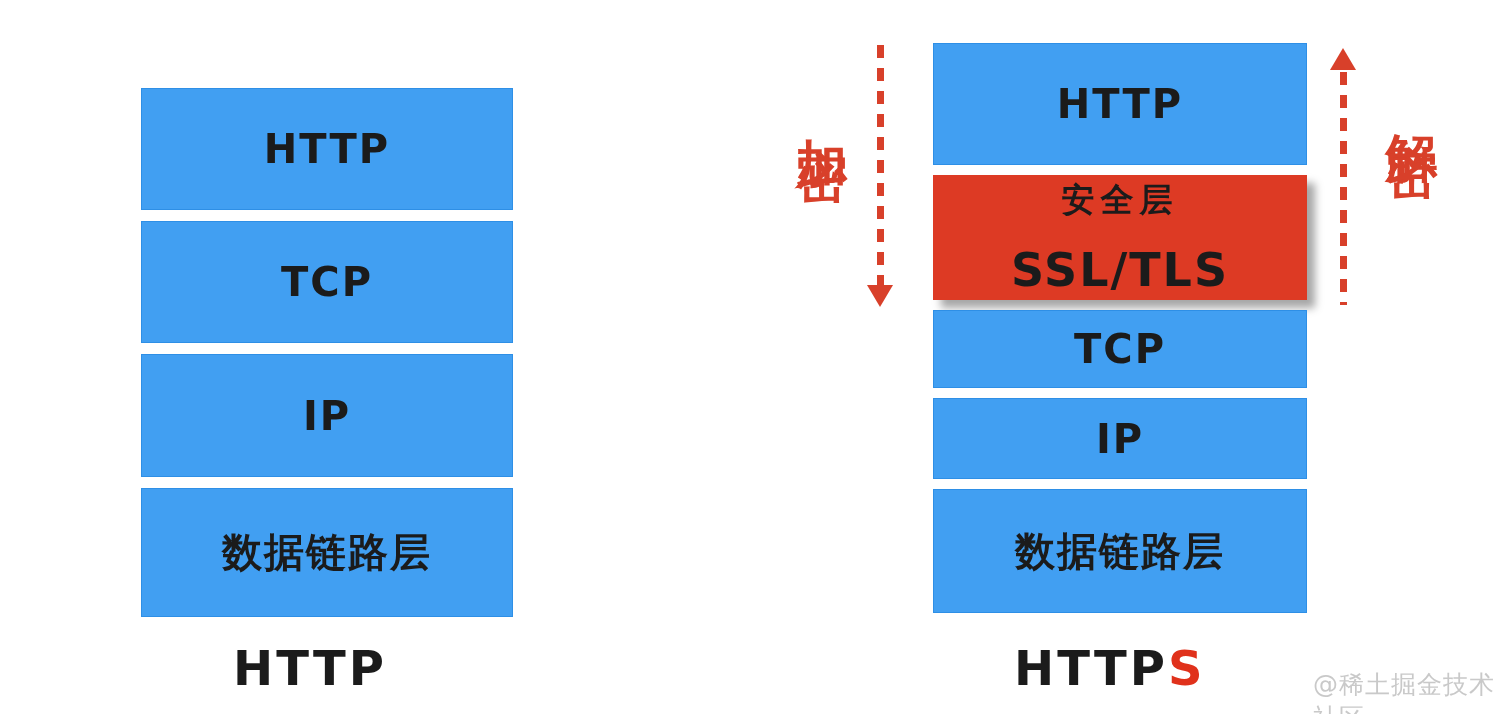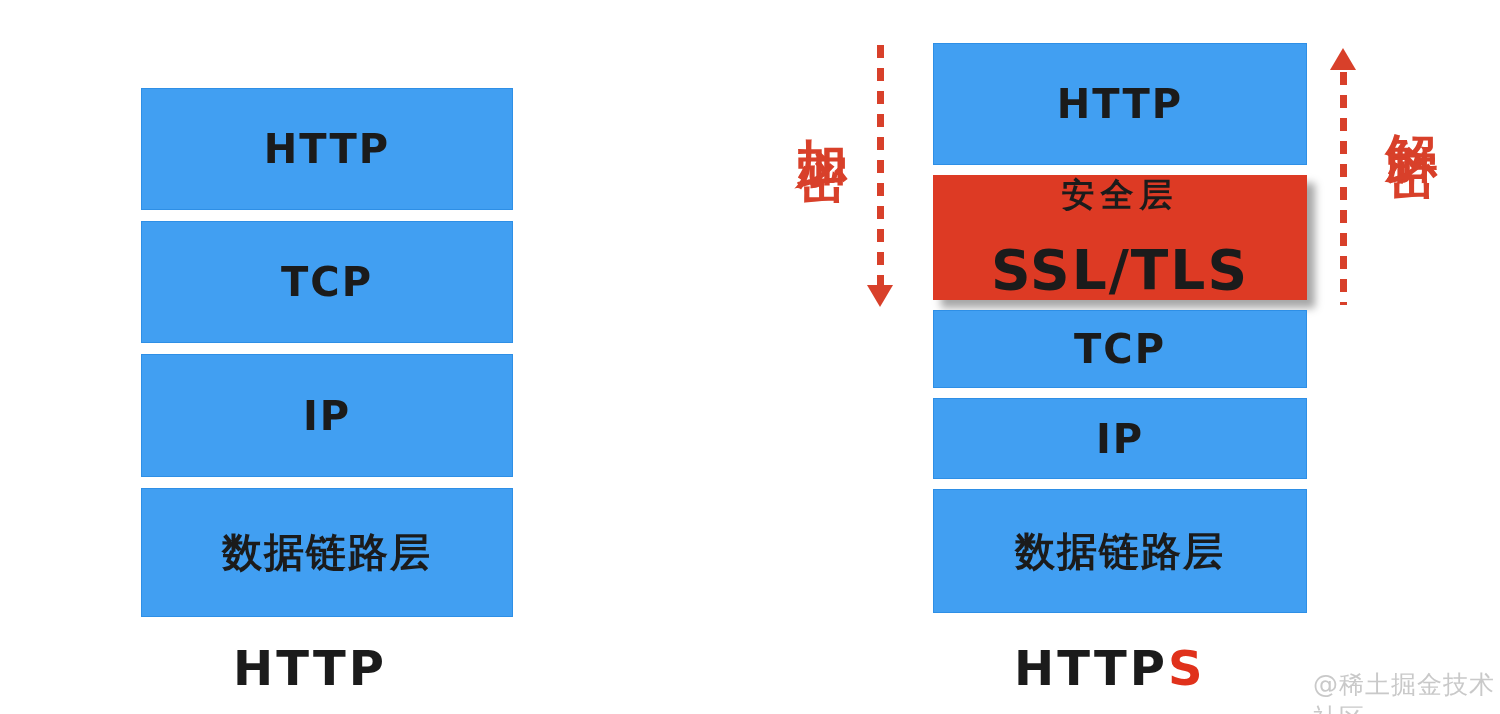--- a/index.html
+++ b/index.html
@@ -44,21 +44,21 @@
   .h124{height:124px;}
   .layer-security{
     background:var(--red-box);
     border:none;
     flex-direction:column;
     justify-content:center;
     gap:20px;
     box-shadow:8px 8px 8px rgba(0,0,0,0.35);
   }
   .security-title{font-size:33px;font-weight:bold;color:var(--ink);letter-spacing:6px;}
-  .security-subtitle{font-size:55px;font-weight:bold;color:var(--ink);letter-spacing:2px;}
+  .security-subtitle{font-size:46px;font-weight:bold;color:var(--ink);letter-spacing:2px;}
   
   .caption{
     position:absolute;
     color:var(--ink);
     font-size:48px;
     font-weight:bold;
     letter-spacing:3px;
   }
   .caption-left{left:233px;top:640px;}
   .caption-right{left:1014px;top:640px;}

